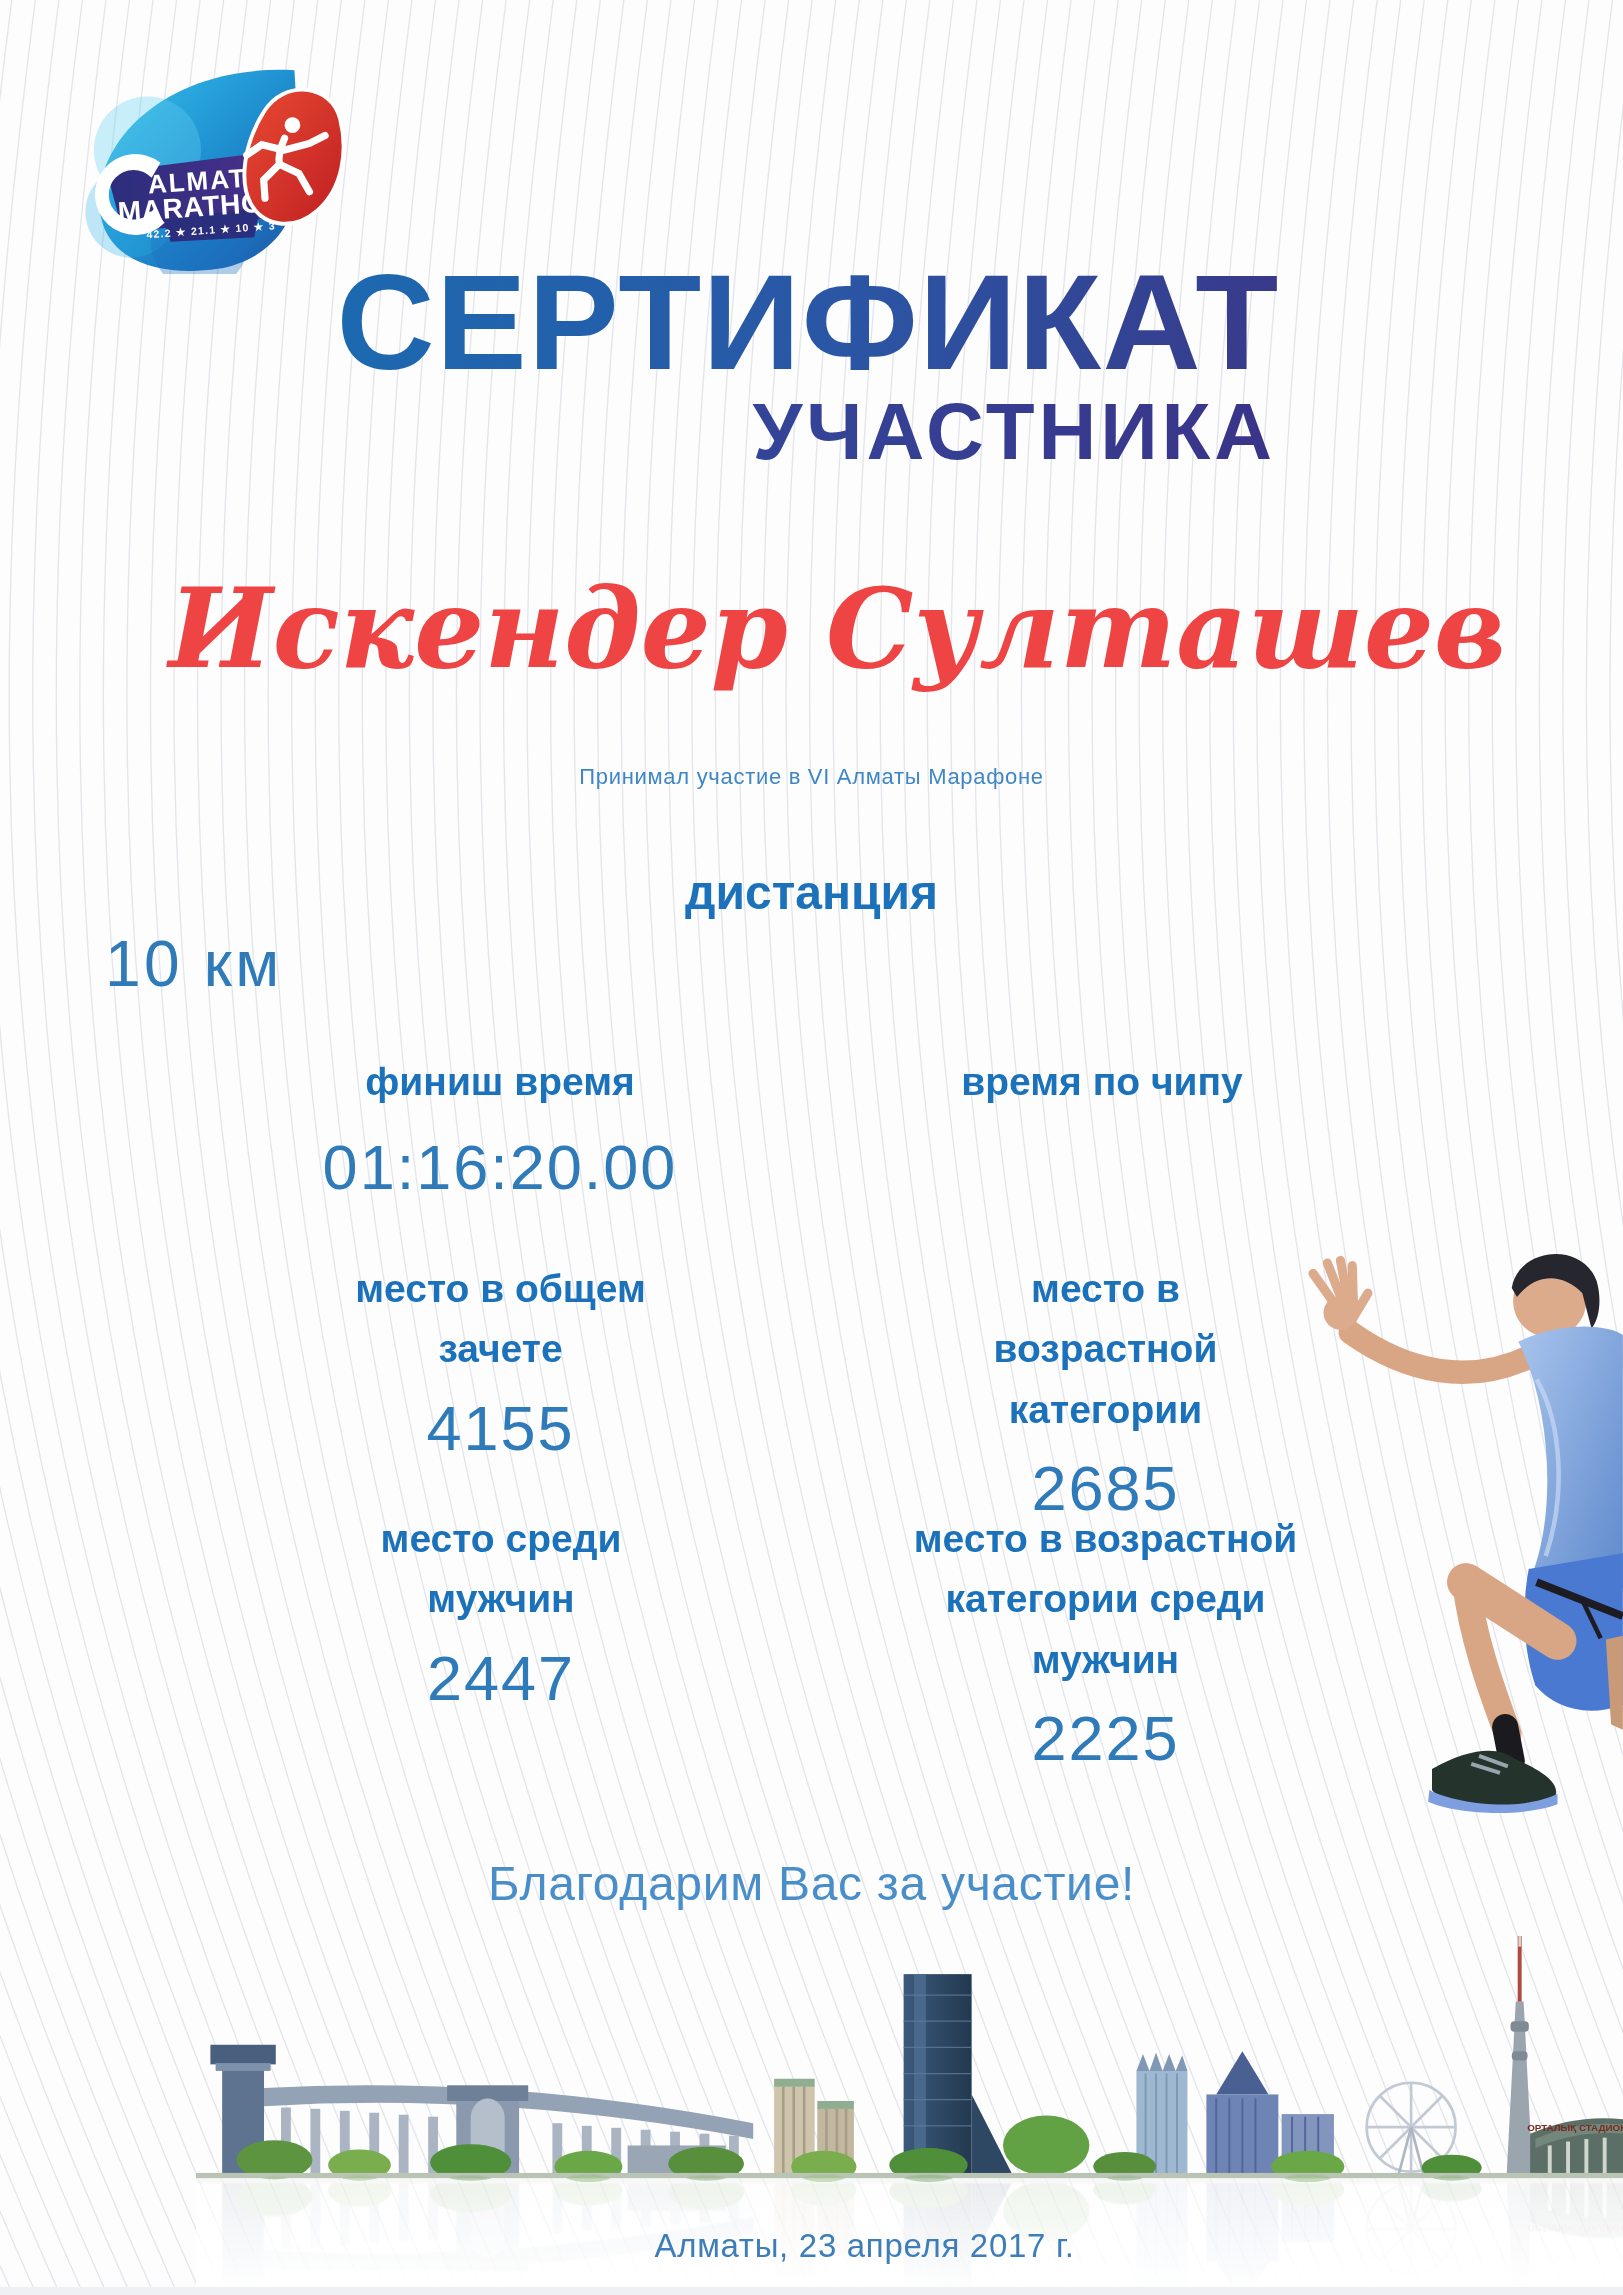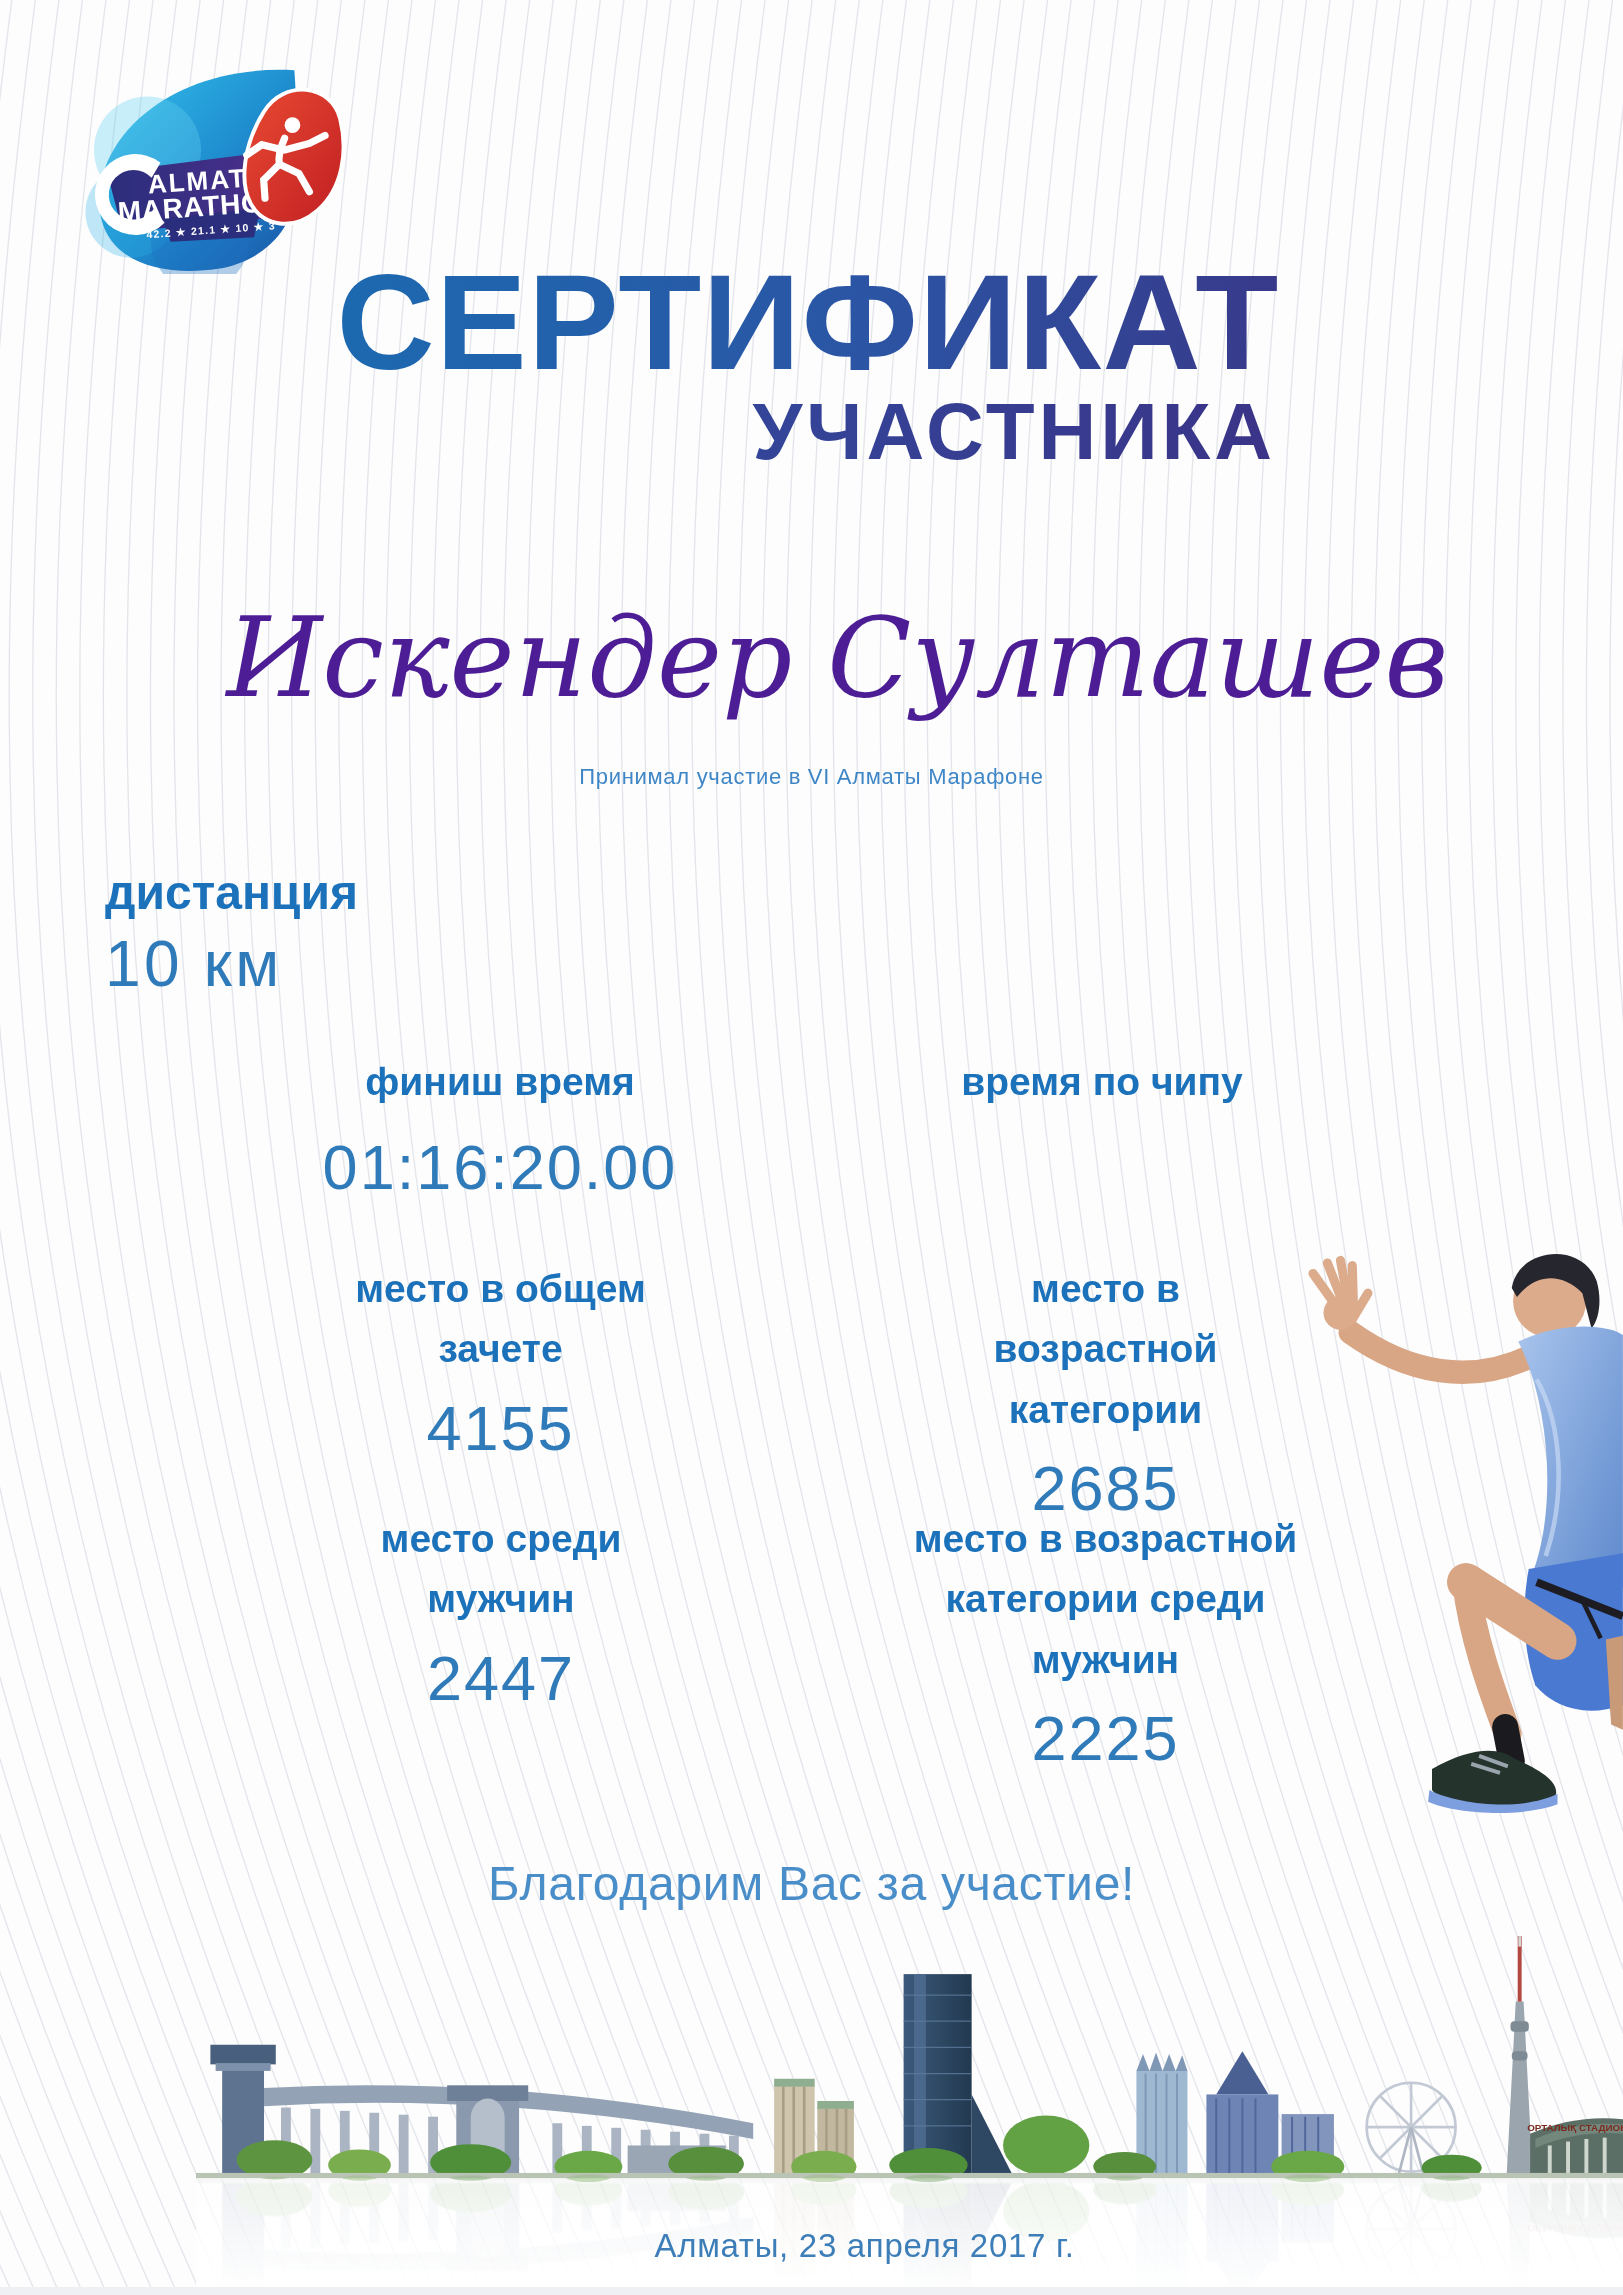--- a/index.html
+++ b/index.html
@@ -12,26 +12,26 @@
   
   .title-main{left:262px;top:254px;width:1092px;text-align:center;
     font-size:136px;font-weight:800;letter-spacing:1.3px;line-height:1;
     background:linear-gradient(90deg,#1a6cb2 0%,#2b55a4 55%,#3b3486 100%);
     -webkit-background-clip:text;background-clip:text;color:transparent;}
   .title-sub{left:262px;top:392px;width:1014px;text-align:right;
     font-size:80px;font-weight:800;letter-spacing:3.9px;line-height:1;
     background:linear-gradient(90deg,#2d55a8 0%,#3a3488 100%);
     -webkit-background-clip:text;background-clip:text;color:transparent;}
   
-  .name{left:131px;top:592px;width:1413px;text-align:center;
-    font-family:"DejaVu Serif",serif;font-style:italic;font-weight:400;
-    font-size:110px;line-height:1.2;color:#4c1d95;}
+  .name{left:131px;top:563px;width:1413px;text-align:center;
+    font-family:"DejaVu Serif",serif;font-style:italic;font-weight:700;
+    font-size:110px;line-height:1.2;color:#ef4444;}
   .event-line{left:105px;top:764px;width:1413px;text-align:center;
     font-size:22px;font-weight:300;letter-spacing:0.7px;color:#3e86c6;}
-  .dist-label{left:105px;top:865px;width:1413px;
+  .dist-label{left:105px;top:865px;width:1413px;text-align:center;
     font-size:48px;font-weight:800;color:#1b72ba;}
   .dist-value{left:105px;top:927px;width:1413px;text-align:left;
     font-size:64px;font-weight:300;letter-spacing:3.3px;color:#2f7ab8;}
   .res{text-align:center;}
   .res .lbl{font-size:39px;font-weight:800;line-height:1.55;color:#1b72ba;}
   .res .val{font-size:63px;font-weight:300;letter-spacing:2px;color:#2f7ab8;}
   .res-1{left:271px; top:1052px;width:458px;}
   .res-2{left:873px;top:1052px;width:458px;}
   .res-1 .val,.res-2 .val{margin-top:18.3px;}
   .res-3{left:337px; top:1259px;width:327px;}

